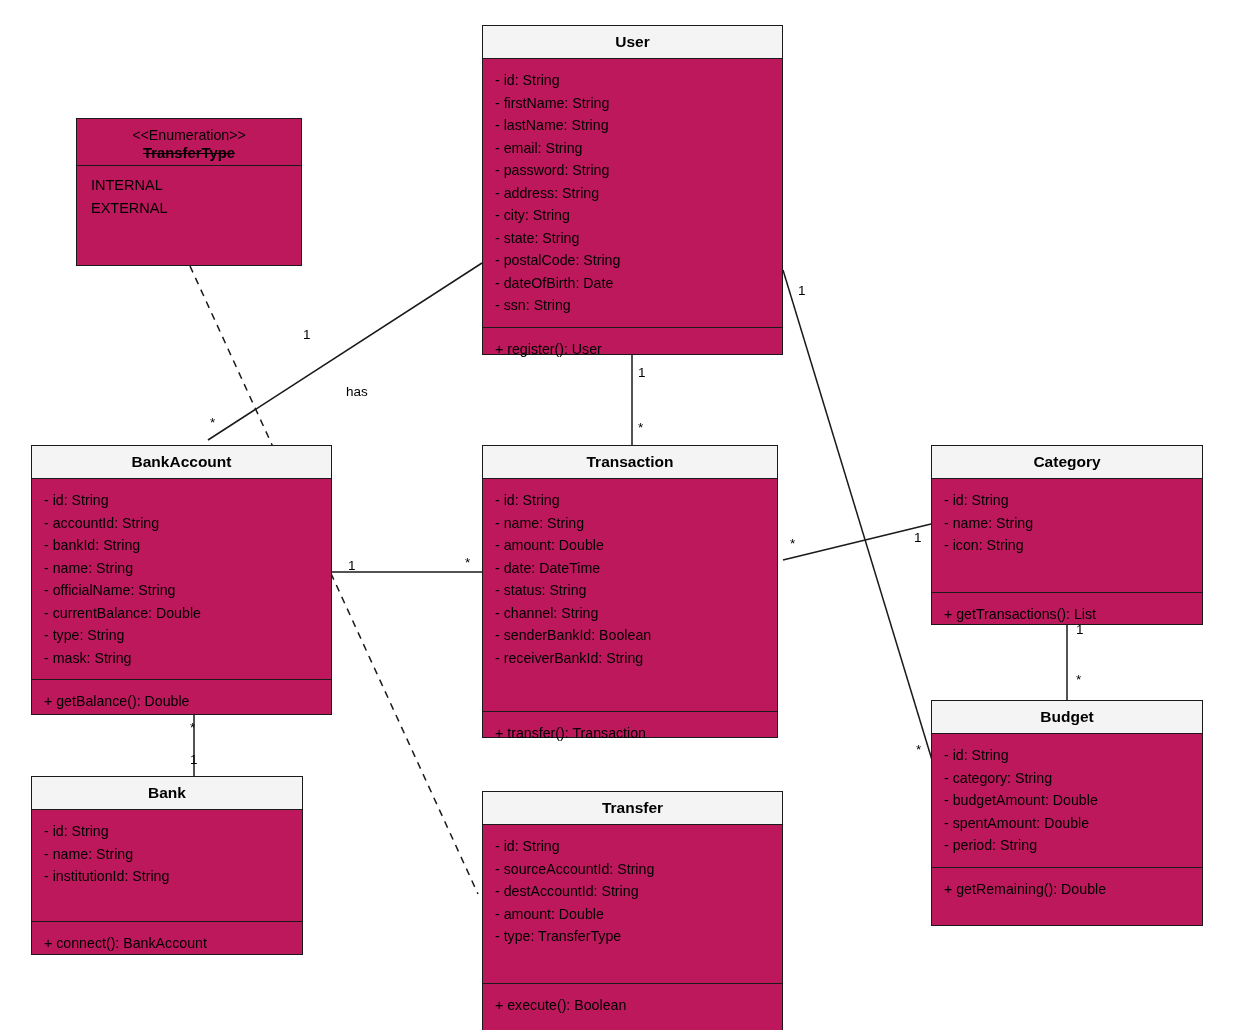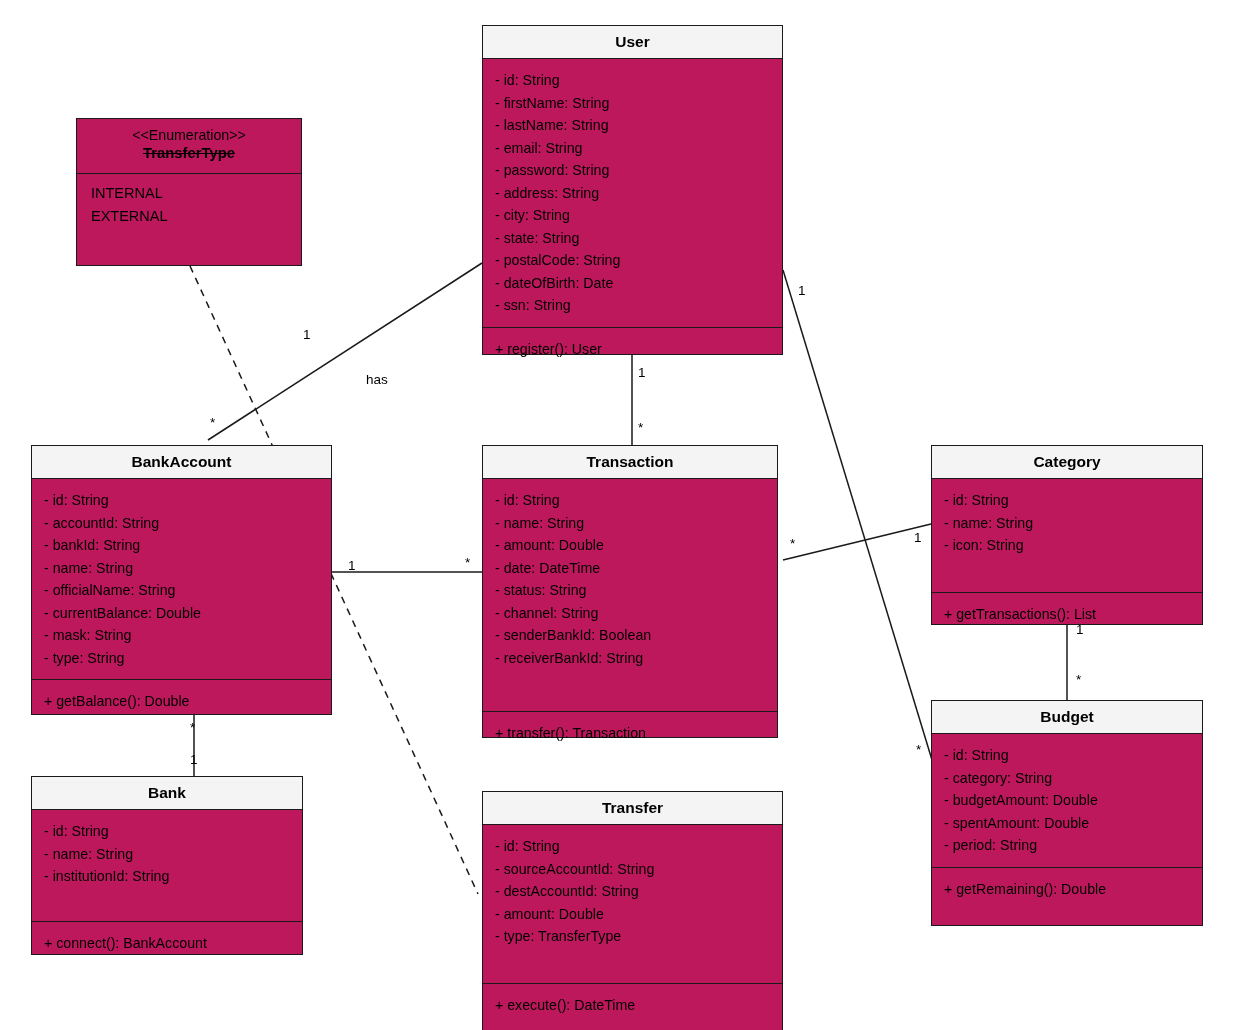--- a/index.html
+++ b/index.html
@@ -65,21 +65,21 @@
     text-align: center;
     font-size: 14.2px;
     padding-top: 6px;
     line-height: 20px;
   }
   .enum-name {
     text-align: center;
     font-size: 14.8px;
     font-weight: bold;
     text-decoration: line-through;
-    padding-bottom: 12px;
+    padding-bottom: 4px;
     border-bottom: 1.6px solid #1a1a1a;
   }
   .enum-lits {
     padding: 8px 0 8px 14px;
     font-size: 14.5px;
     line-height: 23px;
   }
   .edge-label {
     position: absolute;
     font-size: 13.5px;
@@ -144,22 +144,22 @@
 
   <div class="umlclass" style="left:31px; top:445px; width:301px; height:270px;">
     <div class="uml-title">BankAccount</div>
     <div class="uml-attrs withborder">
       <div class="uml-row">- id: String</div>
       <div class="uml-row">- accountId: String</div>
       <div class="uml-row">- bankId: String</div>
       <div class="uml-row">- name: String</div>
       <div class="uml-row">- officialName: String</div>
       <div class="uml-row">- currentBalance: Double</div>
+      <div class="uml-row">- type: String</div>
       <div class="uml-row">- mask: String</div>
-      <div class="uml-row">- type: String</div>
     </div>
     <div class="uml-methods">
       <div class="uml-row">+ getBalance(): Double</div>
     </div>
   </div>
 
   <div class="umlclass" style="left:482px; top:445px; width:296px; height:293px;">
     <div class="uml-title">Transaction</div>
     <div class="uml-attrs withborder" style="padding-bottom:42px;">
       <div class="uml-row">- id: String</div>
@@ -203,40 +203,40 @@
   <div class="umlclass" style="left:482px; top:791px; width:301px; height:273px;">
     <div class="uml-title">Transfer</div>
     <div class="uml-attrs withborder" style="padding-bottom:35px;">
       <div class="uml-row">- id: String</div>
       <div class="uml-row">- sourceAccountId: String</div>
       <div class="uml-row">- destAccountId: String</div>
       <div class="uml-row">- amount: Double</div>
       <div class="uml-row">- type: TransferType</div>
     </div>
     <div class="uml-methods">
-      <div class="uml-row">+ execute(): DateTime</div>
+      <div class="uml-row">+ execute(): Boolean</div>
     </div>
   </div>
 
   <div class="umlclass" style="left:931px; top:700px; width:272px; height:226px;">
     <div class="uml-title">Budget</div>
     <div class="uml-attrs withborder">
       <div class="uml-row">- id: String</div>
       <div class="uml-row">- category: String</div>
       <div class="uml-row">- budgetAmount: Double</div>
       <div class="uml-row">- spentAmount: Double</div>
       <div class="uml-row">- period: String</div>
     </div>
     <div class="uml-methods">
       <div class="uml-row">+ getRemaining(): Double</div>
     </div>
   </div>
 
   <div class="edge-label" style="left:303px; top:327px;">1</div>
-  <div class="edge-label" style="left:346px; top:372px;margin-left:20px;">has</div>
+  <div class="edge-label" style="left:346px; top:384px;">has</div>
   <div class="edge-label" style="left:210px; top:415px;">*</div>
   <div class="edge-label" style="left:638px; top:365px;">1</div>
   <div class="edge-label" style="left:638px; top:420px;">*</div>
   <div class="edge-label" style="left:798px; top:283px;">1</div>
   <div class="edge-label" style="left:916px; top:742px;">*</div>
   <div class="edge-label" style="left:348px; top:558px;">1</div>
   <div class="edge-label" style="left:465px; top:555px;">*</div>
   <div class="edge-label" style="left:790px; top:536px;">*</div>
   <div class="edge-label" style="left:914px; top:530px;">1</div>
   <div class="edge-label" style="left:190px; top:720px;">*</div>

